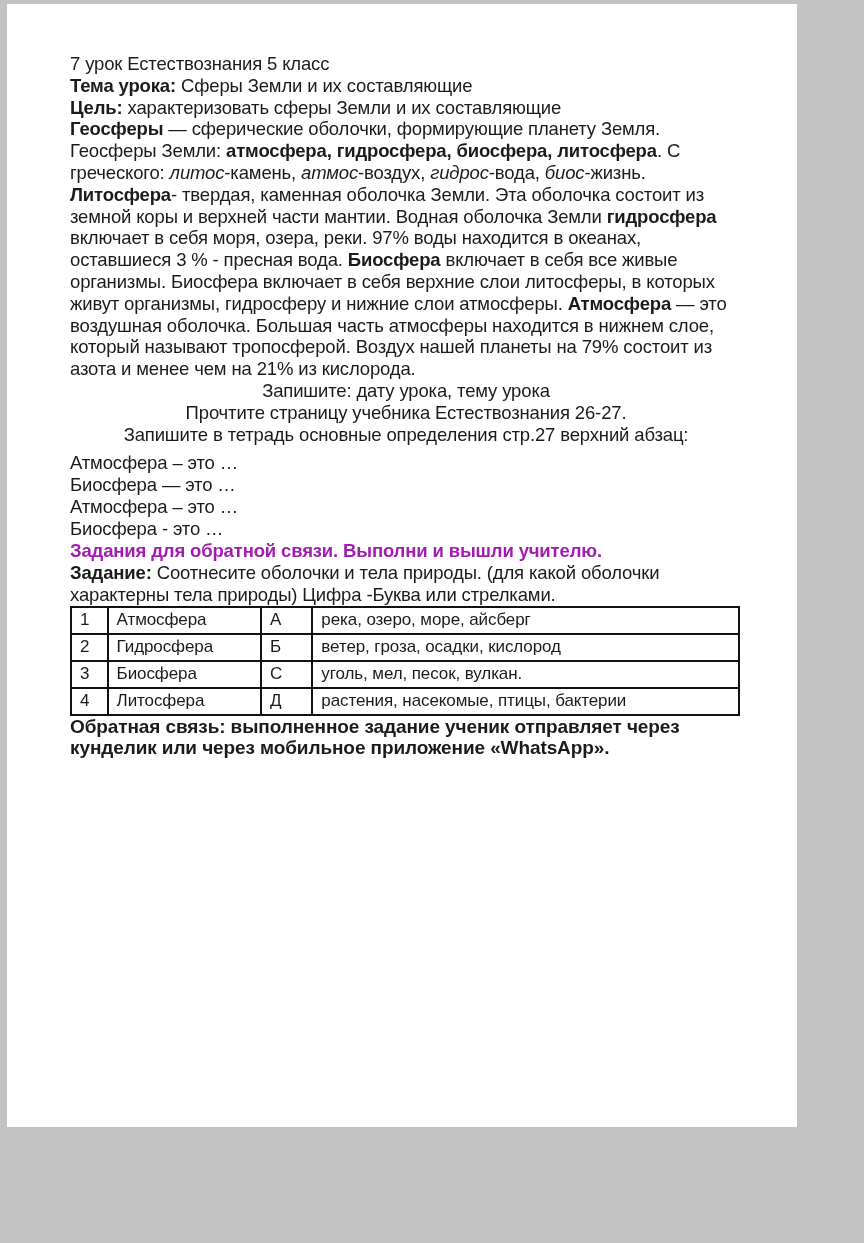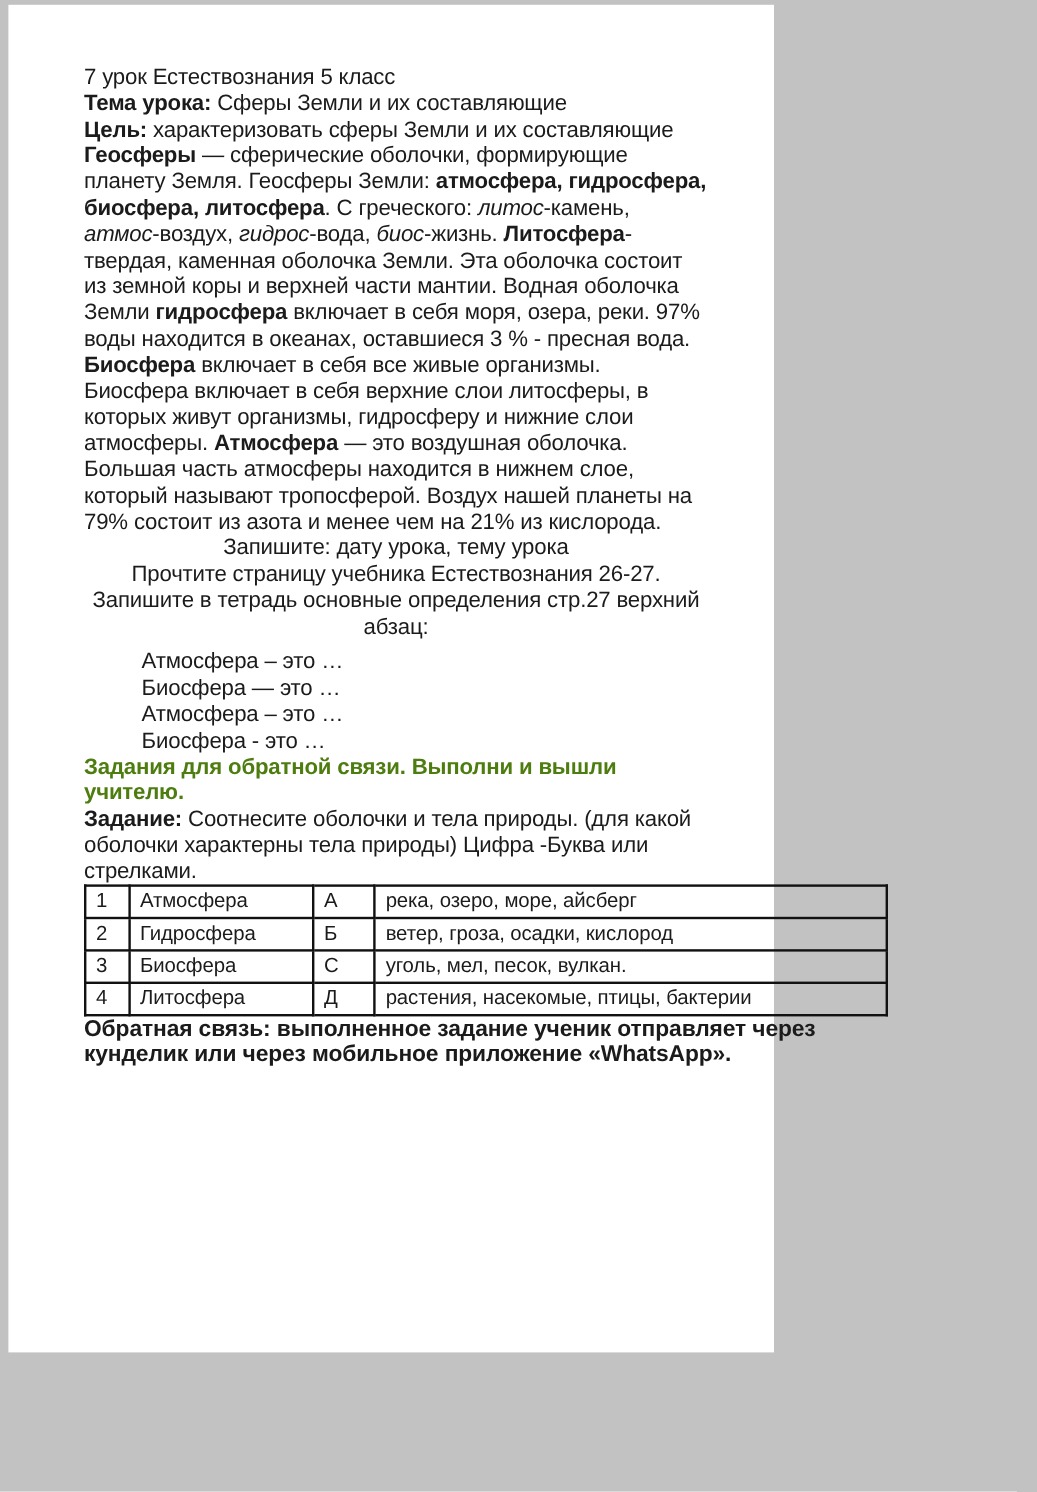--- a/index.html
+++ b/index.html
@@ -10,39 +10,39 @@
     width: 864px;
     height: 1243px;
     background: #c2c2c2;
     font-family: "Liberation Sans", sans-serif;
     color: #1b1b1b;
     overflow: hidden;
   }
   .page {
     box-sizing: border-box;
     margin: 4px 0 0 7px;
-    width: 638px;
+    width: 790px;
     height: 1123px;
     background: #ffffff;
     padding: 49px 55px 0 63px;
     font-size: 18.5px;
     line-height: 21.8px;
     letter-spacing: -0.15px;
   }
   .page p { margin: 0; }
   b { font-weight: bold; }
   .i { font-style: italic; }
   .header-line { margin-bottom: 11px; }
   .topic-block { margin-bottom: 30px; }
   .intro { margin-bottom: 9px; }
   .instr-line { margin-bottom: 13px; text-align: center; }
-  .defs { margin-top: 7px; margin-left: 48px; }
+  .defs { margin-top: 7px; }
   .def-line { margin-bottom: 10px; line-height: 22px; }
   .red-heading {
-    color: #4d7c0f;
+    color: #a21caf;
     font-weight: bold;
     margin-top: 4px;
     margin-bottom: 10px;
   }
   .task-par { margin-bottom: 13px; }
   table.match {
     border-collapse: collapse;
     width: 670px;
     margin-left: 0;
     font-size: 17px;

